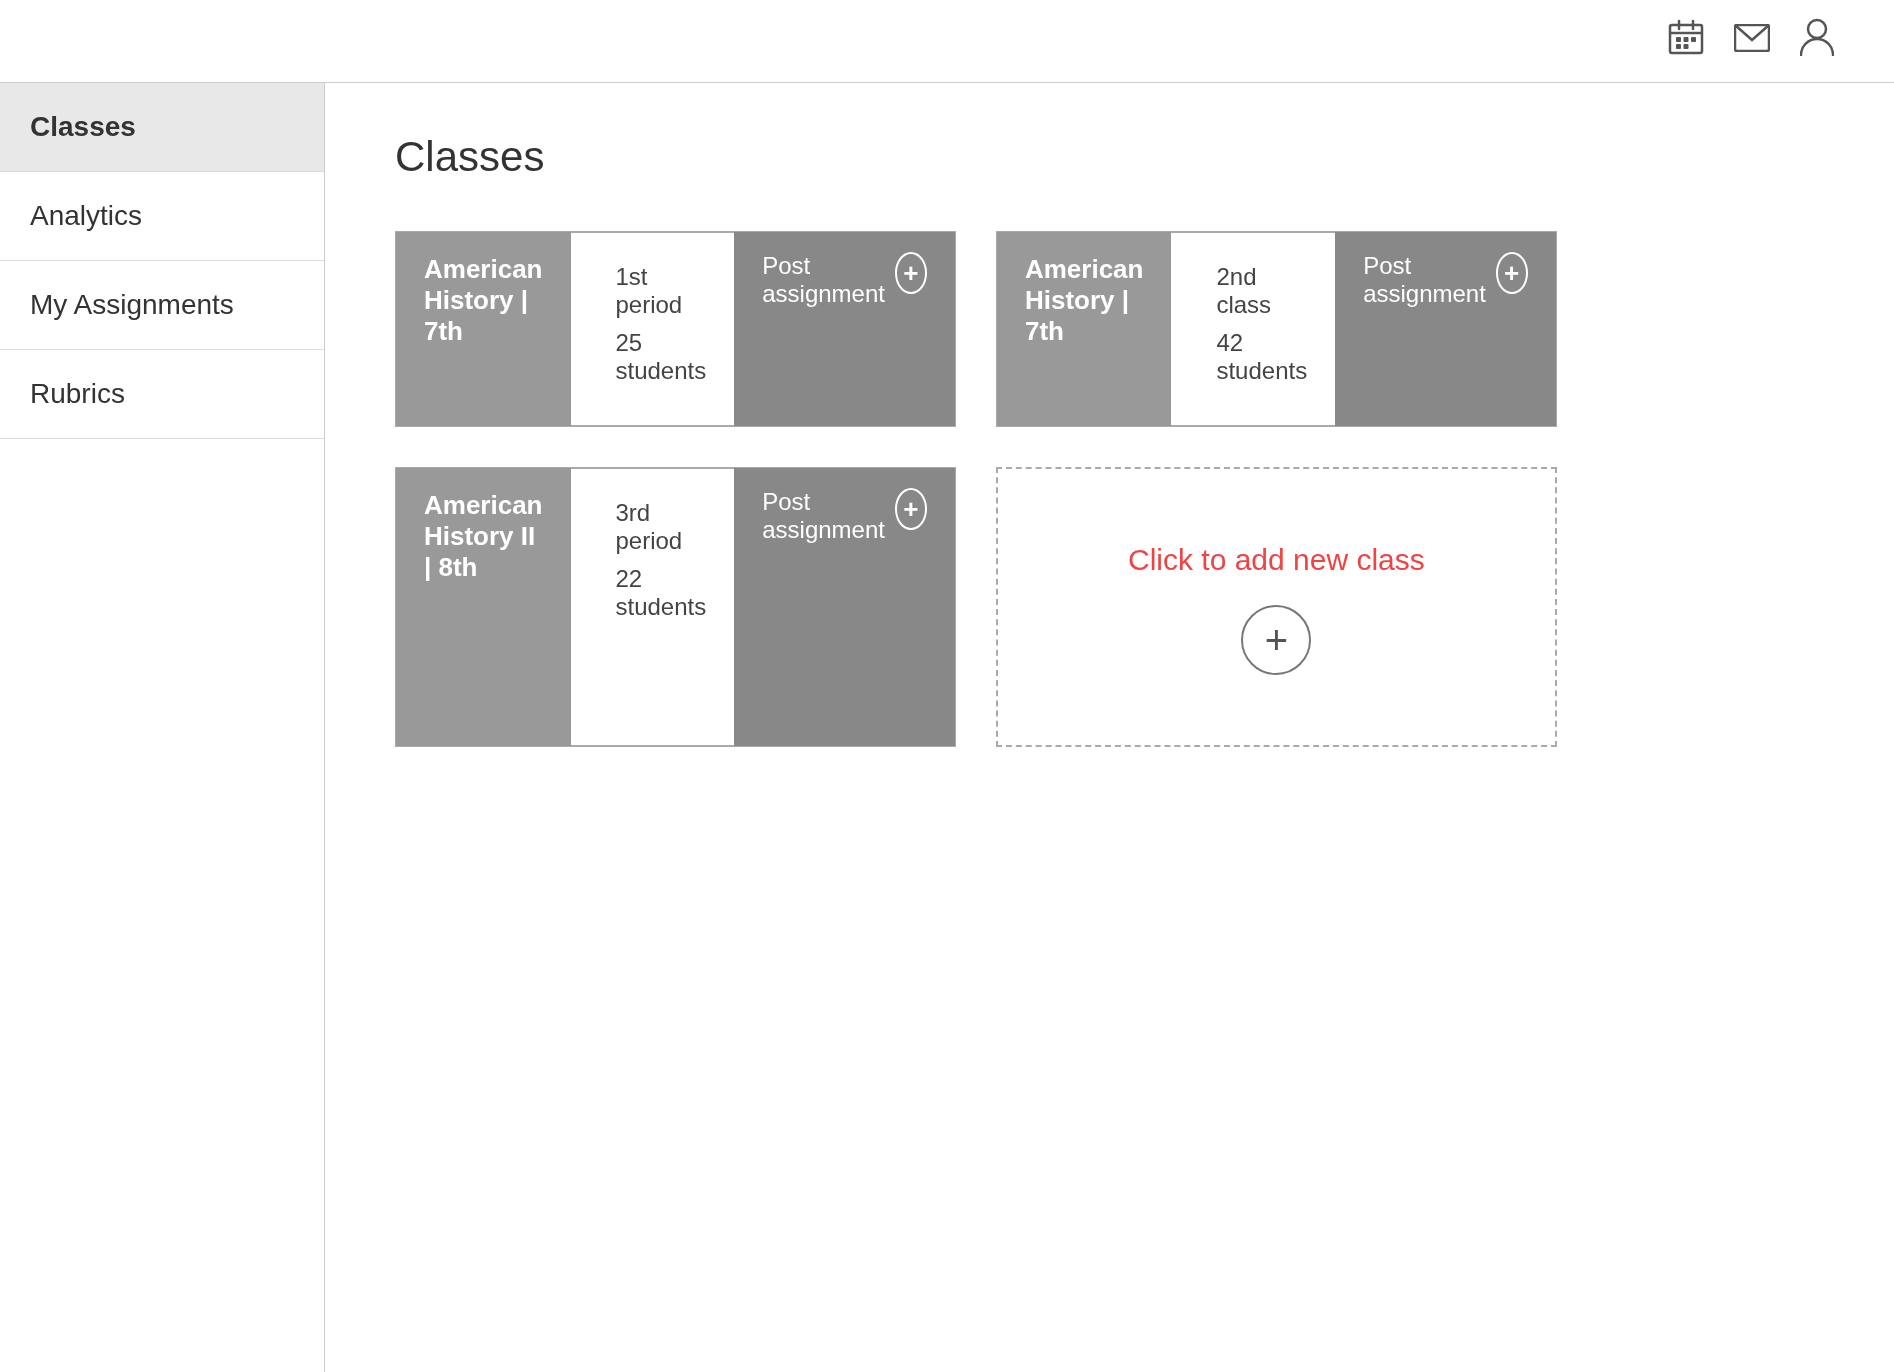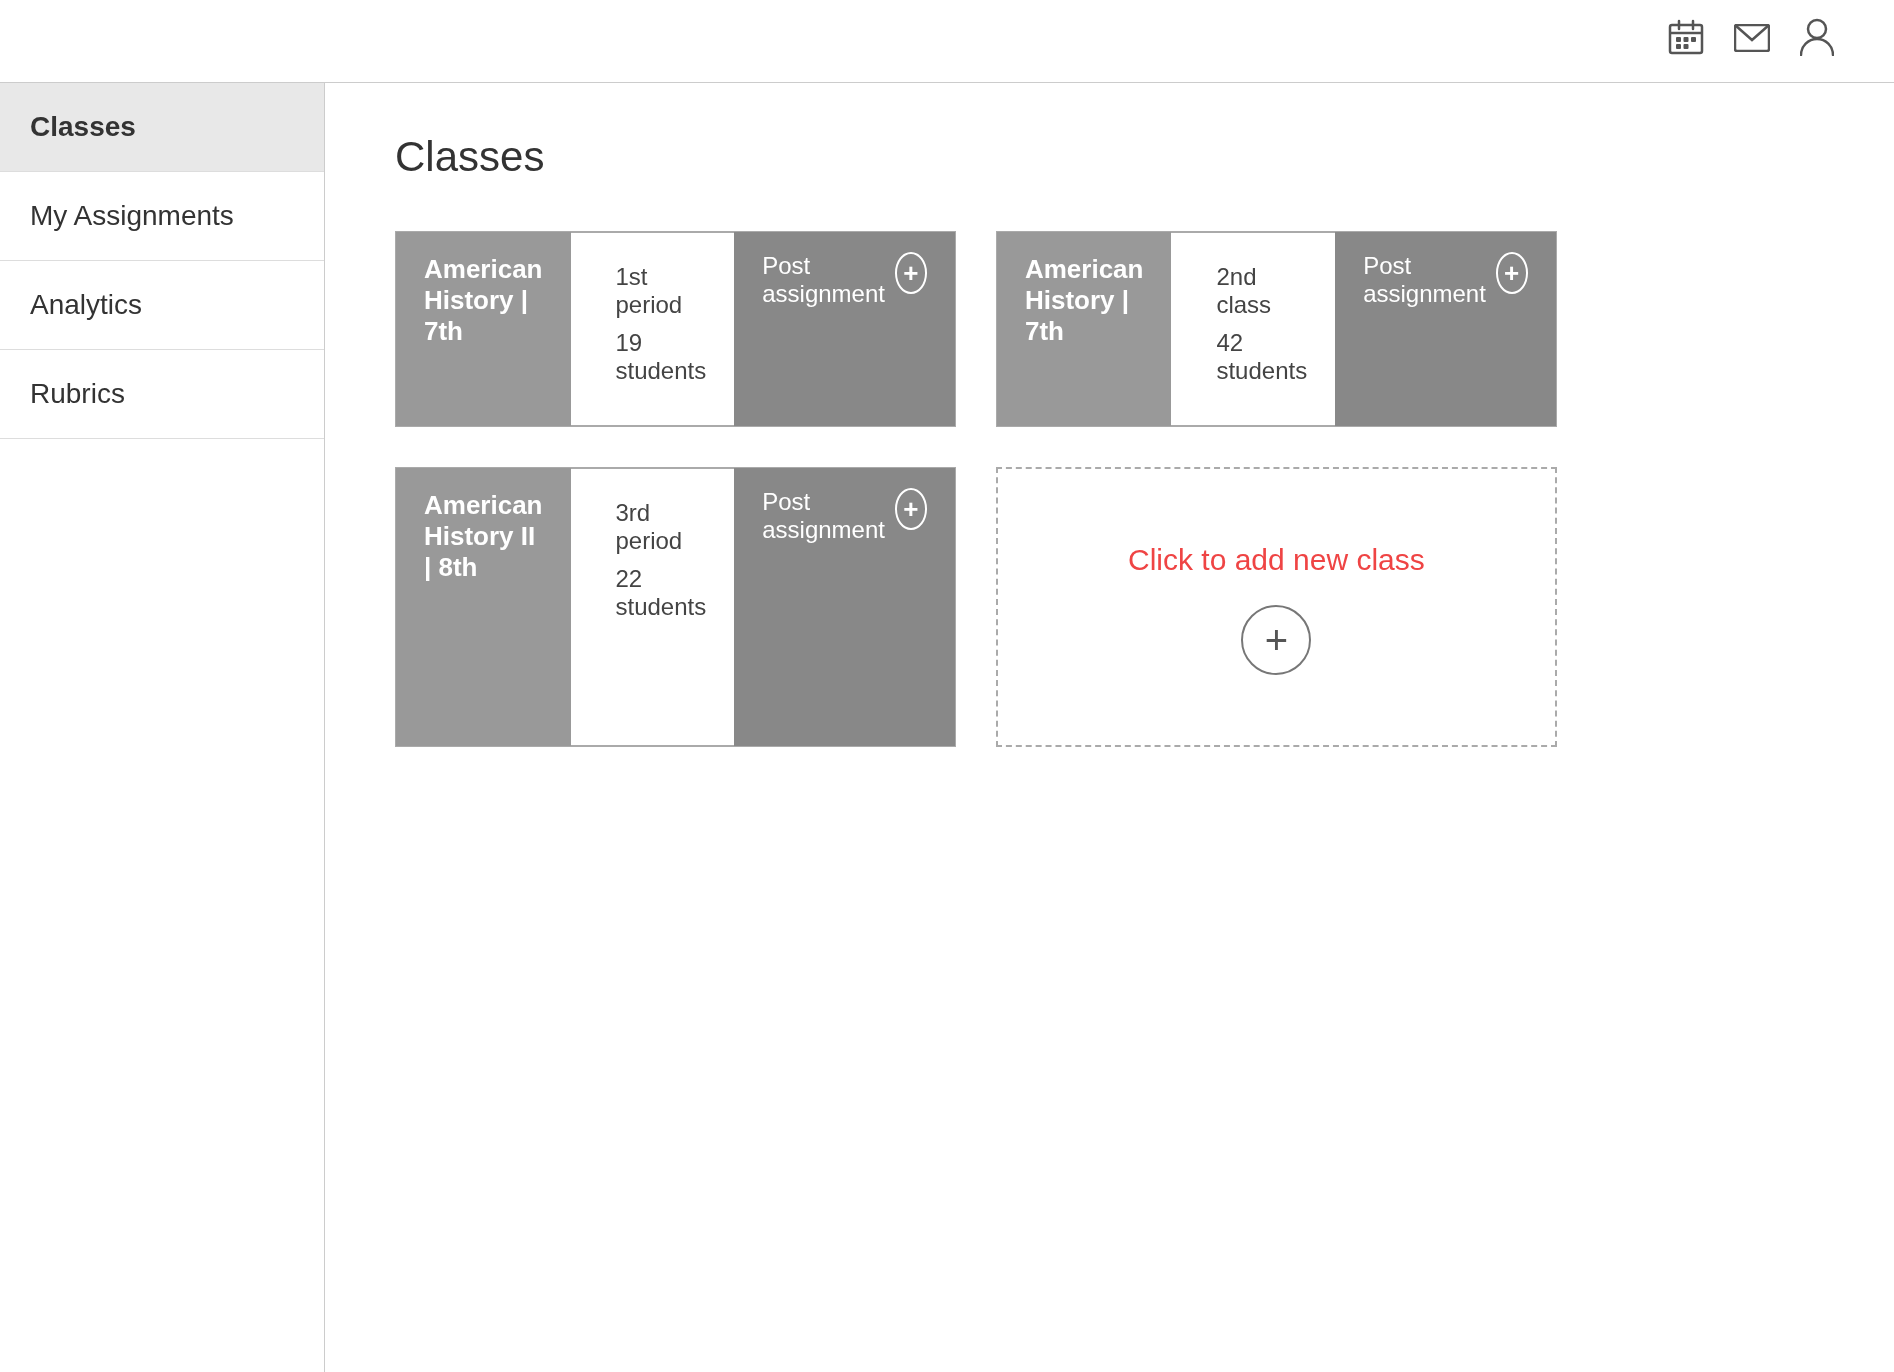--- a/index.html
+++ b/index.html
@@ -213,42 +213,42 @@
   </div>
 </header>
 
 <div class="main-layout">
 
   <nav class="sidebar">
     <div class="sidebar-item active">
       <span>Classes</span>
     </div>
     <div class="sidebar-item">
+      <span>Analytics</span>
+    </div>
+    <div class="sidebar-item">
       <span>My Assignments</span>
-    </div>
-    <div class="sidebar-item">
-      <span>Analytics</span>
     </div>
     <div class="sidebar-item">
       <span>Rubrics</span>
     </div>
   </nav>
 
   <main class="content">
     <h1 class="page-title">Classes</h1>
 
     <div class="classes-grid">
 
       <div class="class-card">
         <div class="class-card-header">
           <span class="class-card-header-title">American History | 7th</span>
         </div>
         <div class="class-card-body">
           <p>1st period</p>
-          <p>19 students</p>
+          <p>25 students</p>
         </div>
         <div class="class-card-footer">
           <span class="post-assignment-label">Post assignment</span>
           <div class="post-assignment-icon">+</div>
         </div>
       </div>
 
       <div class="class-card">
         <div class="class-card-header">
           <span class="class-card-header-title">American History | 7th</span>

